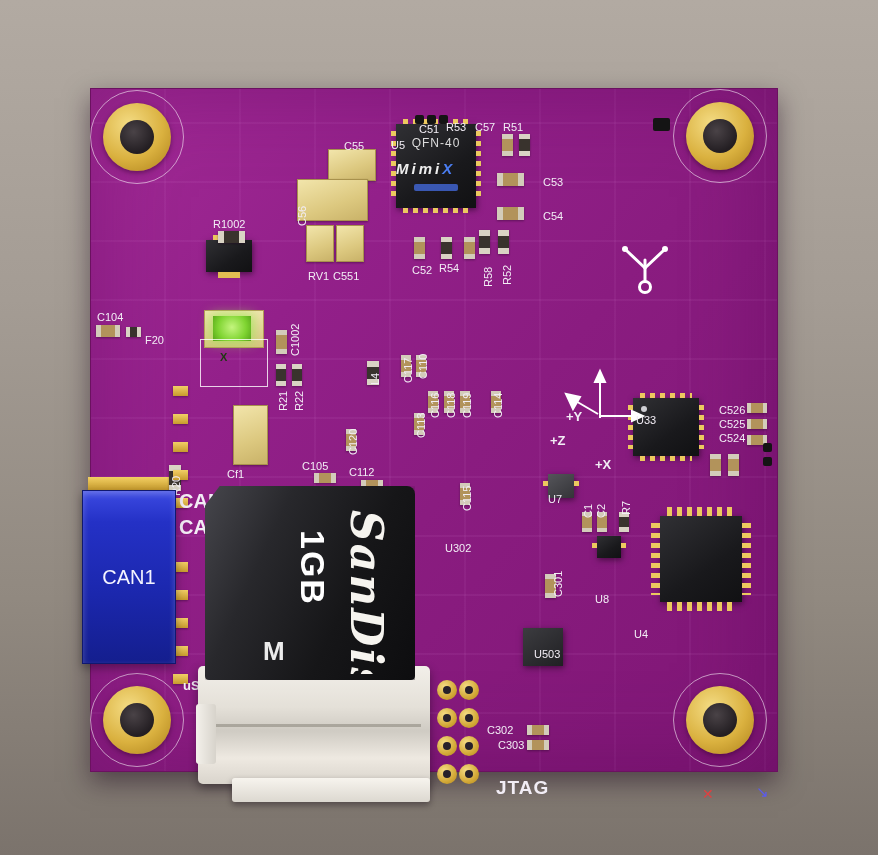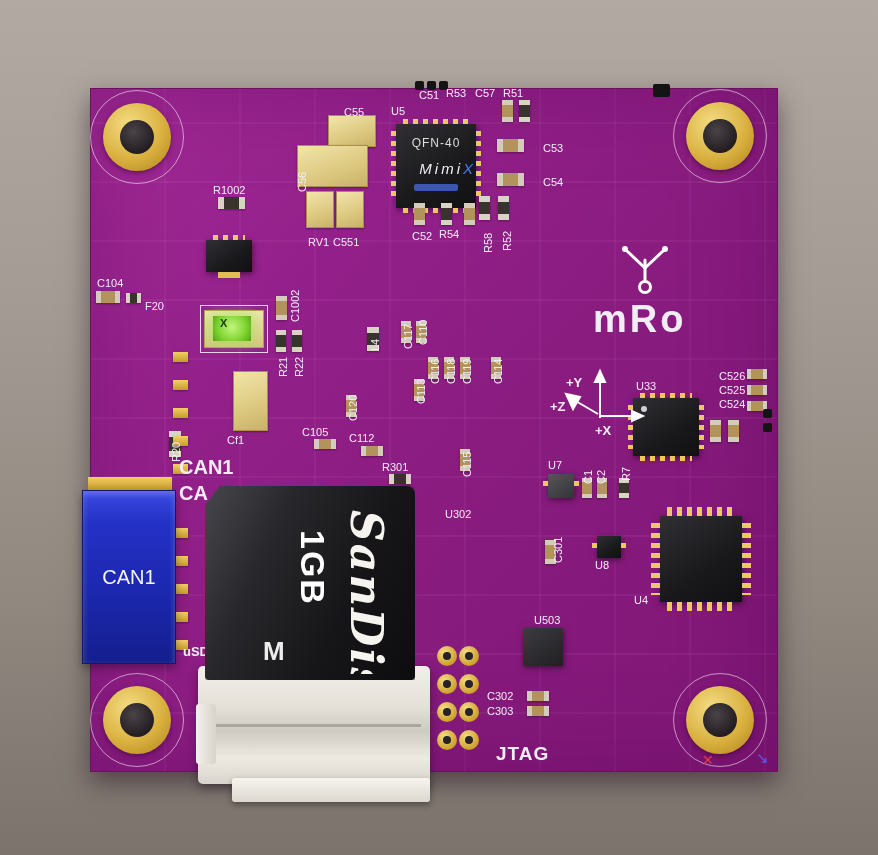--- a/index.html
+++ b/index.html
@@ -27,21 +27,21 @@
   
   .chip{position:absolute;z-index:2;background:linear-gradient(145deg,#303034,#19191c 60%,#111113);
     box-shadow:1px 2px 6px rgba(20,0,20,.55);}
   .pins{position:absolute;}
   .pt{top:-5px;left:7px;right:7px;height:5px;background:repeating-linear-gradient(90deg,#ecc95f 0 5px,transparent 5px 10px);}
   .pb{bottom:-5px;left:7px;right:7px;height:5px;background:repeating-linear-gradient(90deg,#ecc95f 0 5px,transparent 5px 10px);}
   .pl{left:-5px;top:7px;bottom:7px;width:5px;background:repeating-linear-gradient(180deg,#ecc95f 0 5px,transparent 5px 10px);}
   .pr{right:-5px;top:7px;bottom:7px;width:5px;background:repeating-linear-gradient(180deg,#ecc95f 0 5px,transparent 5px 10px);}
   .u5{left:396px;top:124px;width:80px;height:84px;}
   .u5-pkg{position:absolute;top:12px;width:100%;text-align:center;color:#ddd;font-size:12px;letter-spacing:1px;}
-  .u5-logo{position:absolute;top:36px;width:100%;text-align:right;color:#eee;font-style:italic;font-weight:normal;font-size:15px;letter-spacing:3px;}
+  .u5-logo{position:absolute;top:36px;width:100%;text-align:left;color:#eee;font-style:italic;font-weight:bold;font-size:15px;letter-spacing:3px;}
   .u5-logo .x{color:#4a7df0;}
   .u5-sub{position:absolute;top:60px;left:18px;right:18px;height:7px;border-radius:2px;background:rgba(70,110,230,.75);}
   .u33{left:633px;top:398px;width:66px;height:58px;}
   .u33::after{content:'';position:absolute;left:8px;top:8px;width:6px;height:6px;border-radius:50%;background:#cfcfd4;}
   .u4{left:660px;top:516px;width:82px;height:86px;}
   .u4 .pt,.u4 .pb{height:9px;}.u4 .pt{top:-9px;}.u4 .pb{bottom:-9px;}
   .u4 .pl,.u4 .pr{width:9px;}.u4 .pl{left:-9px;}.u4 .pr{right:-9px;}
   .u302{left:436px;top:522px;width:86px;height:92px;}
   .u302::after{content:'';position:absolute;left:10px;bottom:10px;width:6px;height:6px;border-radius:50%;background:#cfcfd4;}
   .dfn1{position:absolute;top:28px;width:100%;text-align:center;color:#e8e8ea;font-size:11px;letter-spacing:1px;}
@@ -77,21 +77,21 @@
   .sd-footer{position:absolute;left:58px;top:150px;font-size:26px;font-weight:bold;color:#ececec;}
   .usb{position:absolute;left:198px;top:666px;width:232px;height:118px;z-index:5;border-radius:5px;
     background:linear-gradient(180deg,#f2efe9 0%,#e4e0d8 35%,#cfcbc3 55%,#eee9e1 78%,#d9d4cc 100%);
     box-shadow:0 4px 10px rgba(20,10,20,.45);}
   .usb::after{content:'';position:absolute;left:4%;right:4%;top:58px;height:3px;background:rgba(120,115,105,.45);}
   .usb-flange{position:absolute;left:232px;top:778px;width:198px;height:24px;z-index:5;border-radius:3px;
     background:linear-gradient(180deg,#f7f4ee,#dcd8d0);box-shadow:0 3px 6px rgba(20,10,20,.4);}
   .usb-tab{position:absolute;left:196px;top:704px;width:20px;height:60px;z-index:5;border-radius:3px;
     background:linear-gradient(90deg,#f4f1eb,#d7d3cb);}
   
-  #gen{position:absolute;inset:0;z-index:3;}
+  #gen{position:absolute;inset:0;z-index:3;margin-top:34px;}
   .pass{position:absolute;box-shadow:0 1px 2px rgba(30,0,30,.4);}
   .res{background:linear-gradient(90deg,#d9d3c4 0 24%,#39332d 24% 76%,#d9d3c4 76%);}
   .res.v{background:linear-gradient(180deg,#d9d3c4 0 24%,#39332d 24% 76%,#d9d3c4 76%);}
   .cap{background:linear-gradient(90deg,#d3ccba 0 22%,#b2935b 22% 78%,#d3ccba 78%);}
   .cap.v{background:linear-gradient(180deg,#d3ccba 0 22%,#b2935b 22% 78%,#d3ccba 78%);}
   .tan{background:linear-gradient(160deg,#f2e5ab,#dcc87f 60%,#c9b268);border:1px solid #a8914c;}
   .pad{background:linear-gradient(#f2cf66,#c79b2d);}
   .via{position:absolute;width:20px;height:20px;border-radius:50%;
     background:radial-gradient(circle at 36% 32%,#f4dc84,#d3a937 60%,#b2861f);}
   .via::after{content:'';position:absolute;left:6px;top:6px;width:8px;height:8px;border-radius:50%;background:#26212a;}
@@ -281,21 +281,20 @@
       <span class="lbl" style="left: 543px; top: 143px;">C53</span>
       <span class="lbl" style="left: 543px; top: 177px;">C54</span>
       <span class="lbl vert" style="left: 297px; top: 192px;">C56</span>
       <span class="lbl" style="left: 213px; top: 185px;">R1002</span>
       <span class="lbl" style="left: 308px; top: 237px;">RV1</span>
       <span class="lbl" style="left: 333px; top: 237px;">C551</span>
       <span class="lbl" style="left: 412px; top: 231px;">C52</span>
       <span class="lbl" style="left: 439px; top: 229px;">R54</span>
       <span class="lbl vert" style="left: 483px; top: 253px;">R58</span>
       <span class="lbl vert" style="left: 502px; top: 251px;">R52</span>
-      <span class="lbl" style="left: 593px; top: 300px; font-size: 38px; font-weight: 700; letter-spacing: 3px;">mRo</span>
       <span class="lbl" style="left: 97px; top: 278px;">C104</span>
       <span class="lbl" style="left: 145px; top: 301px;">F20</span>
       <span class="lbl" style="left: 220px; top: 318px; font-size: 11px; font-weight: 700; color: rgb(29, 58, 16);">X</span>
       <span class="lbl vert" style="left: 290px; top: 322px;">C1002</span>
       <span class="lbl vert" style="left: 278px; top: 377px;">R21</span>
       <span class="lbl vert" style="left: 294px; top: 377px;">R22</span>
       <span class="lbl vert" style="left: 370px; top: 351px;">L4</span>
       <span class="lbl vert" style="left: 403px; top: 349px;">C117</span>
       <span class="lbl vert" style="left: 418px; top: 345px;">C110</span>
       <span class="lbl vert" style="left: 430px; top: 384px;">C116</span>
@@ -323,21 +322,21 @@
       <span class="lbl" style="left: 548px; top: 460px; text-align: right;">U7</span>
       <span class="lbl vert" style="left: 583px; top: 484px;">C1</span>
       <span class="lbl vert" style="left: 596px; top: 484px;">C2</span>
       <span class="lbl vert" style="left: 621px; top: 481px;">R7</span>
       <span class="lbl" style="left: 445px; top: 509px;">U302</span>
       <span class="lbl vert" style="left: 553px; top: 563px;">C301</span>
       <span class="lbl" style="left: 595px; top: 560px;">U8</span>
       <span class="lbl" style="left: 634px; top: 595px;">U4</span>
       <span class="lbl" style="left: 534px; top: 615px;">U503</span>
       <span class="lbl" style="left: 487px; top: 691px;">C302</span>
-      <span class="lbl" style="left: 487px; top: 706px; text-align: right;">C303</span>
+      <span class="lbl" style="left: 498px; top: 706px; text-align: right;">C303</span>
       <span class="lbl" style="left: 496px; top: 744px; font-size: 19px; font-weight: 700; letter-spacing: 1px;">JTAG</span>
       <span class="lbl" style="left: 702px; top: 753px; font-size: 14px; color: rgb(224, 64, 64);">✕</span>
       <span class="lbl" style="left: 756px; top: 750px; font-size: 15px; color: rgb(91, 91, 240);">↘</span>
     </div>
 
   <div class="sd">
     <div class="sd-brand">SanDisk</div>
     <div class="sd-cap">1GB</div>
     <div class="sd-footer">M</div>
   </div>

